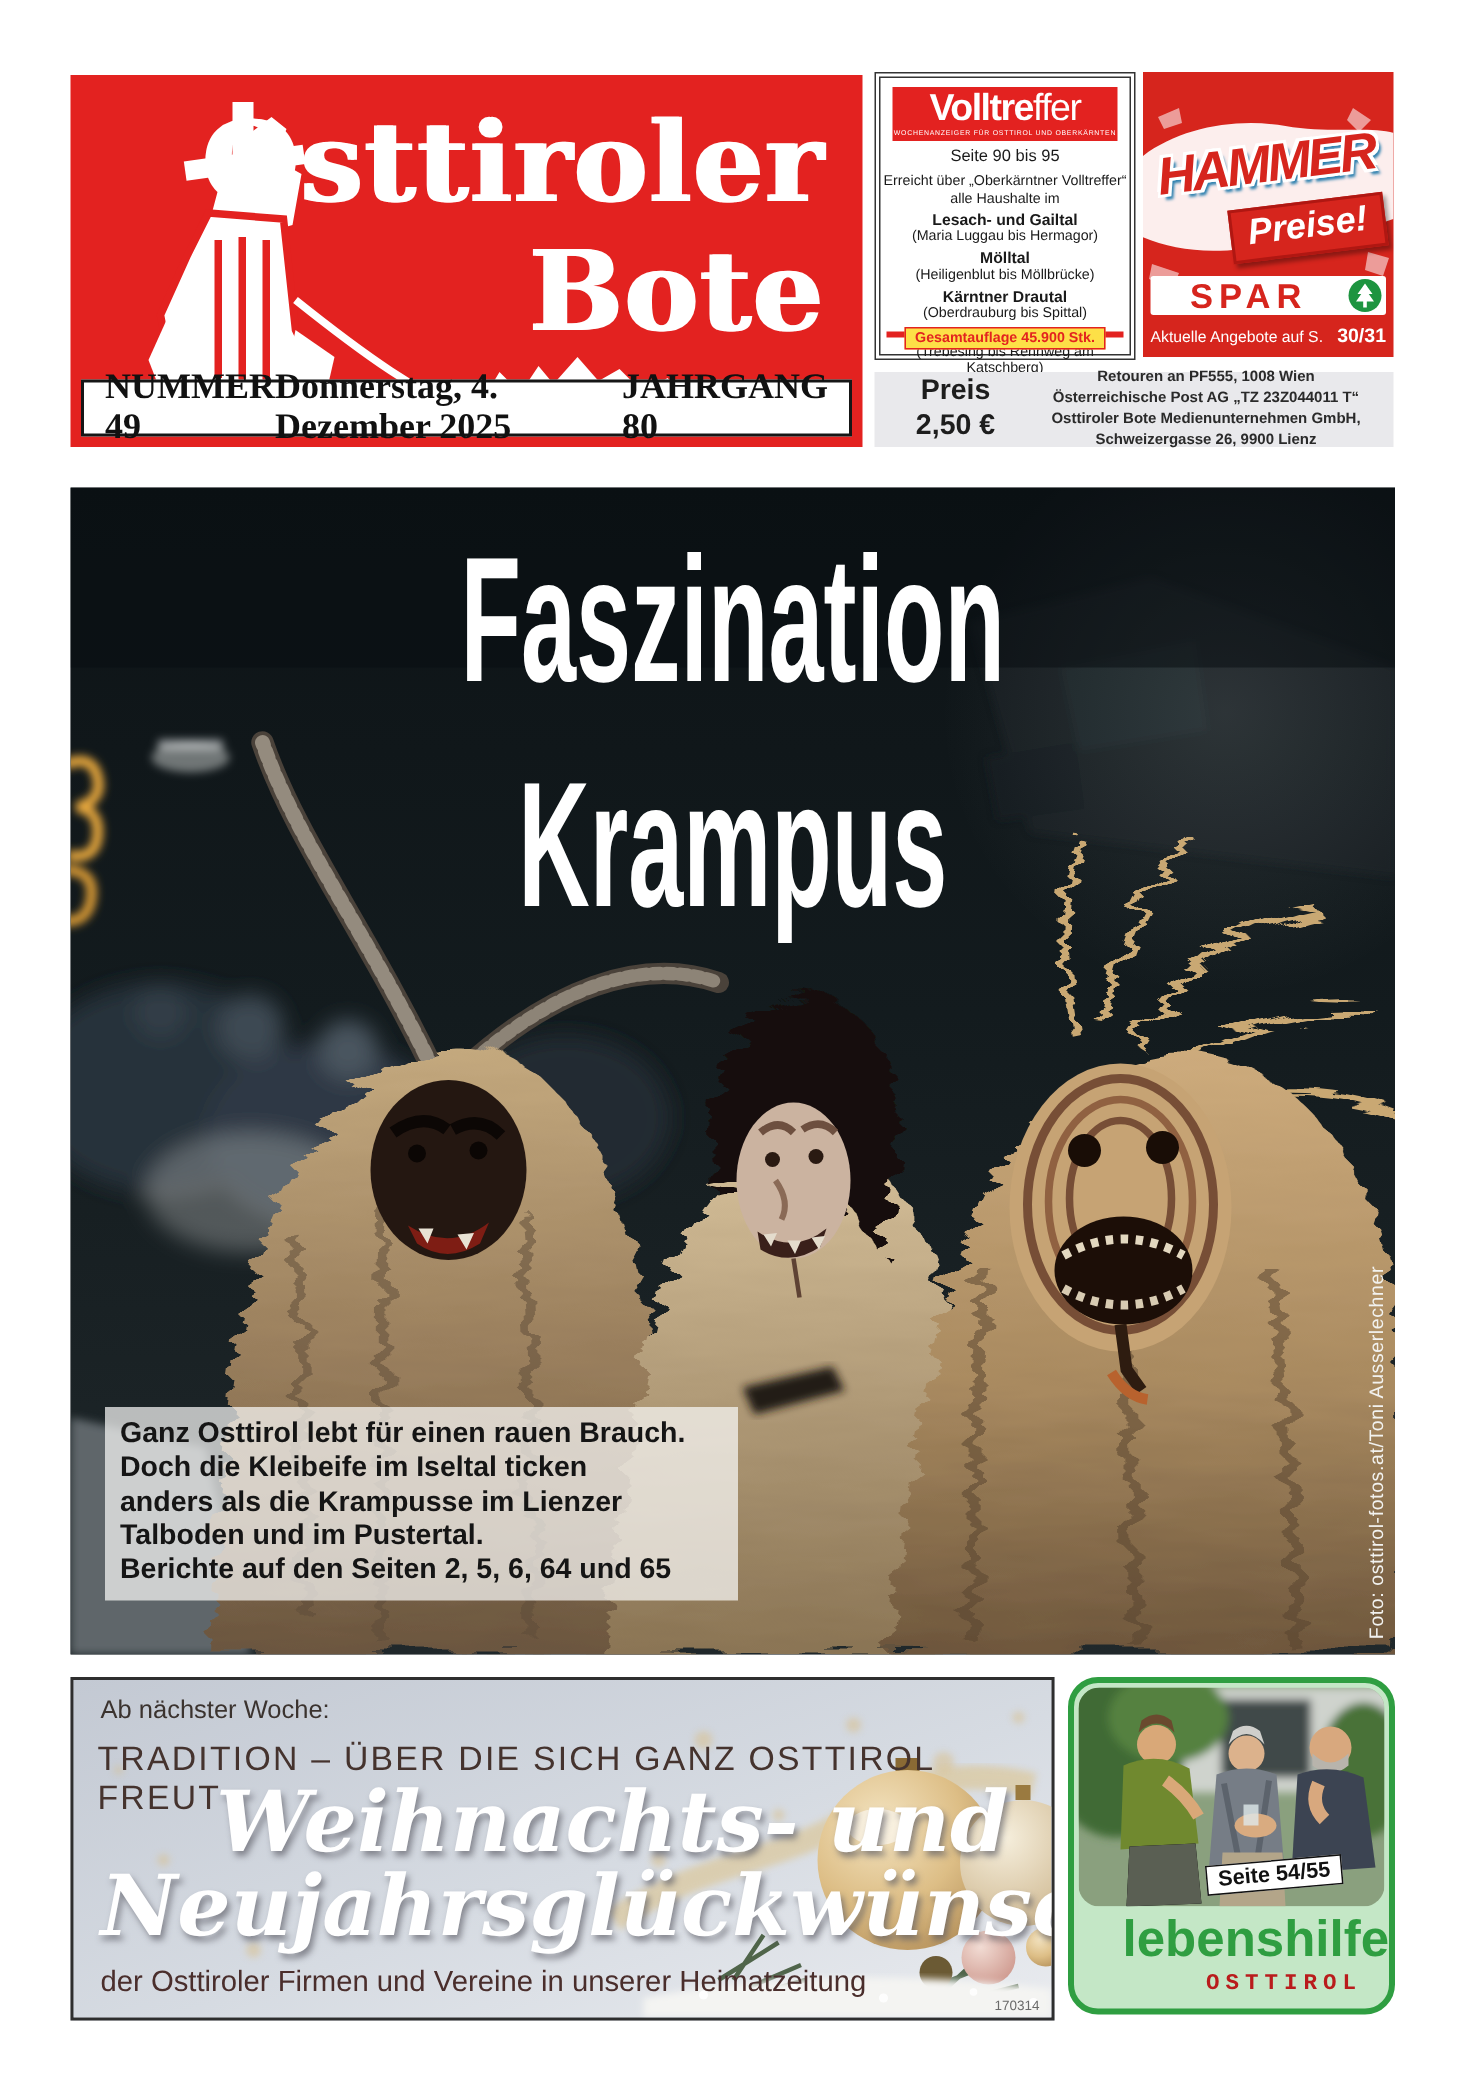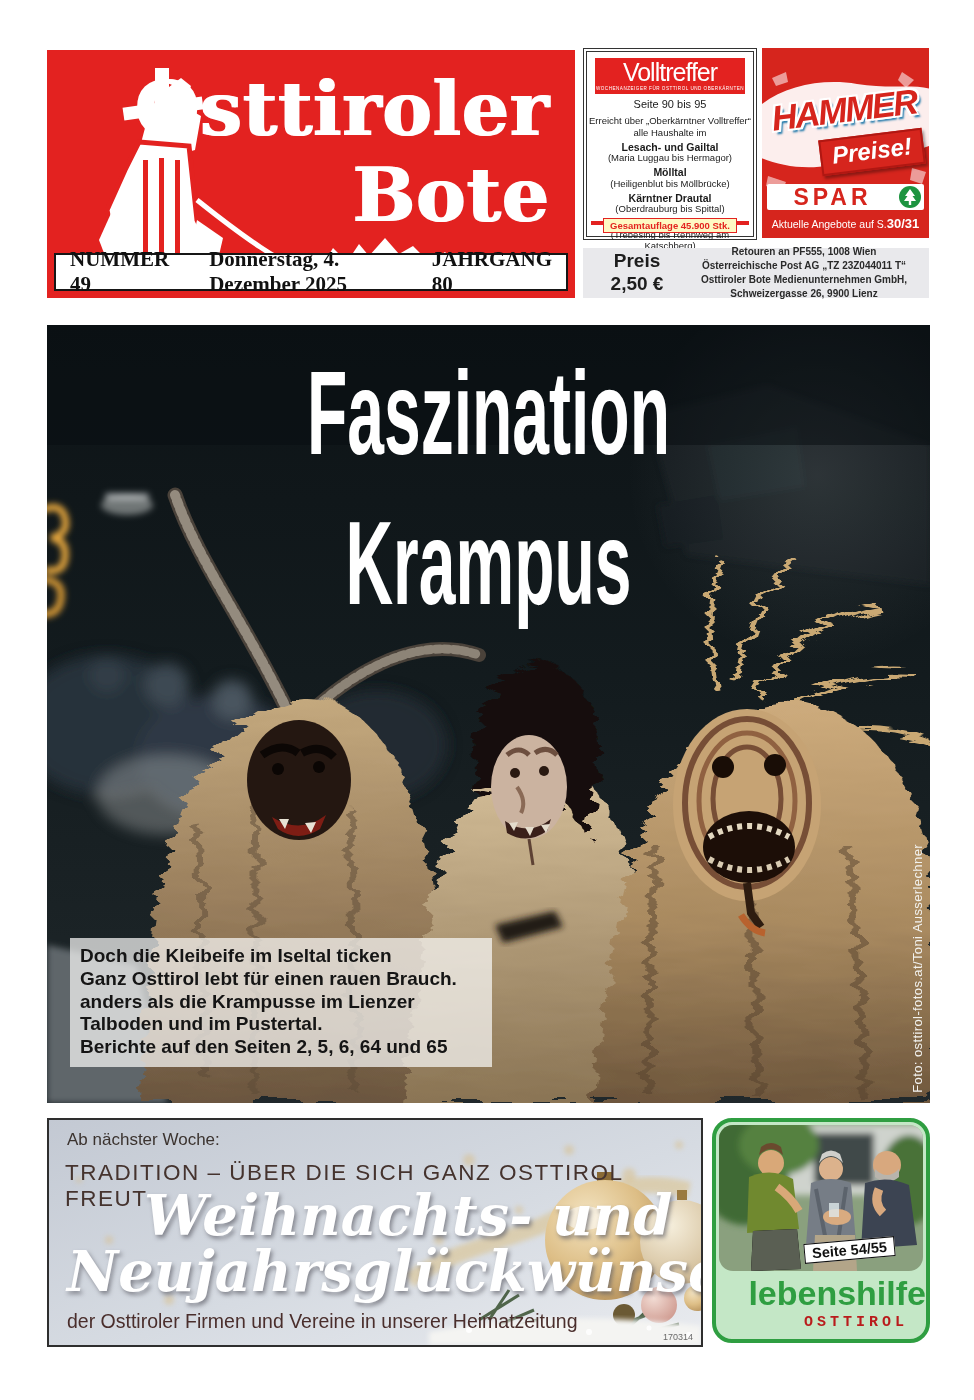--- a/index.html
+++ b/index.html
@@ -9,54 +9,54 @@
   
   #masthead{position:absolute;left:47px;top:50px;width:528px;height:248px;background:#e32220;}
   #masthead-art{position:absolute;left:0;top:0;width:528px;height:248px;}
   .mast-title{position:absolute;right:26px;color:#ffffff;font-family:"DejaVu Serif",serif;
               font-weight:bold;font-size:74px;line-height:1;text-align:right;
               text-shadow:2px 0 0 #fff; letter-spacing:1px;}
   #mast-title-1{top:22px;}
   #mast-title-2{top:108px;}
   #datebar{position:absolute;left:7px;right:7px;bottom:7px;height:34px;background:#ffffff;
            border:2px solid #161616;display:flex;align-items:center;justify-content:space-between;
-           padding:0 14px;font-family:"Liberation Serif",serif;font-weight:bold;font-size:21px;color:#111;gap:40px;}
+           padding:0 14px;font-family:"Liberation Serif",serif;font-weight:bold;font-size:24px;color:#111;}
 
   
   #volltreffer{position:absolute;left:583px;top:48px;width:172px;height:190px;border:1px solid #333;background:#fff;}
   #volltreffer .inner{position:absolute;left:2px;top:2px;right:2px;bottom:2px;border:1px solid #333;
                       text-align:center;color:#1a1a1a;}
   #vt-banner{margin:6px 8px 2px 8px;background:#e32220;color:#fff;padding:2px 0 3px 0;}
   #vt-banner .big{font-size:25px;line-height:1;letter-spacing:-1px;}
-  #vt-banner .big .b{font-weight:normal;}
+  #vt-banner .big .b{font-weight:bold;}
   #vt-banner .big .l{font-weight:normal;}
   #vt-sub{font-size:4.6px;letter-spacing:0.5px;margin-top:1px;}
   #vt-pages{font-size:11px;margin-top:4px;}
   #vt-intro{font-size:9.5px;line-height:1.25;margin-top:5px;}
   .vt-region-name{font-size:10.5px;font-weight:bold;line-height:1.2;margin-top:2px;}
   .vt-region-detail{font-size:9.5px;line-height:1.15;}
   #vt-circ-row{position:absolute;left:4px;right:4px;bottom:6px;height:15px;}
   #vt-circ-row .rule{position:absolute;left:0;right:0;top:6px;height:4px;background:#e32220;}
-  #vt-circ{position:relative;display:inline-block;background:#fef9c3;border:1.5px solid #e32220;
+  #vt-circ{position:relative;display:inline-block;background:#fde047;border:1.5px solid #e32220;
            color:#e3231f;font-weight:bold;font-size:9.5px;padding:1px 6px;}
 
   
   #spar-ad{position:absolute;left:762px;top:48px;width:167px;height:190px;background:#d6251d;overflow:hidden;}
   #spar-splash{position:absolute;left:0;top:0;width:167px;height:190px;}
   #spar-hammer{position:absolute;left:2px;top:42px;width:160px;text-align:center;transform:rotate(-7deg);
                font-size:35px;font-weight:bold;font-style:italic;color:#d6251d;letter-spacing:-2px;
                text-shadow:-2px -2px 0 #fff,2px -2px 0 #fff,-2px 2px 0 #fff,2px 2px 0 #fff,3px 4px 2px #2b7fae;}
   #spar-preise{position:absolute;left:58px;top:86px;background:#d6251d;color:#fff;transform:rotate(-7deg);
                font-size:24px;font-weight:bold;font-style:italic;padding:1px 10px 3px 10px;
                border:2px solid #b01712;box-shadow:2px 3px 3px rgba(0,0,0,.35);}
   #spar-logo{position:absolute;left:5px;bottom:28px;width:157px;height:26px;background:#fff;
              display:flex;align-items:center;border-radius:2px;margin-top:38px;}
   #spar-word{flex:1;text-align:center;color:#d6251d;font-weight:bold;font-size:23px;letter-spacing:4px;}
   #spar-tree{width:24px;height:24px;margin-right:2px;}
-  #spar-note{position:absolute;left:5px;right:5px;bottom:7px;display:flex;justify-content:center;
+  #spar-note{position:absolute;left:5px;right:5px;bottom:7px;display:flex;justify-content:space-between;
              color:#fff;font-size:10.5px;align-items:baseline;}
   #spar-note .pg{font-weight:bold;font-size:13px;}
 
   
   #pricebox{position:absolute;left:583px;top:248px;width:346px;height:50px;background:#e9e9ec;
             display:flex;align-items:center;color:#1d1d1d;justify-content:flex-end;}
   #price-left{width:108px;text-align:center;font-weight:bold;font-size:19px;line-height:1.2;}
   #price-right{flex:1;text-align:center;font-size:10px;line-height:1.4;color:#2a2a2a;padding-right:12px;font-weight:bold;}
 
   
@@ -327,22 +327,22 @@
       </g>
 
       <rect x="0" y="0" width="883" height="120" fill="#0a0f12" opacity="0.55"></rect>
       <rect x="0" y="0" width="883" height="778" fill="none"></rect>
     </svg>
 
     <div class="hero-line" id="hero-line-1">Faszination</div>
     <div class="hero-line" id="hero-line-2">Krampus</div>
 
     <div id="hero-caption">
+      <div>Ganz Osttirol lebt für einen rauen Brauch.</div>
       <div>Doch die Kleibeife im Iseltal ticken</div>
-      <div>Ganz Osttirol lebt für einen rauen Brauch.</div>
       <div>anders als die Krampusse im Lienzer</div>
       <div>Talboden und im Pustertal.</div>
       <div>Berichte auf den Seiten 2, 5, 6, 64 und 65</div>
     </div>
     <div id="hero-credit">Foto: osttirol-fotos.at/Toni Ausserlechner</div>
   </div>
 
   <div id="ad-trad">
     <svg id="trad-bg" viewBox="0 0 652 225" xmlns="http://www.w3.org/2000/svg">
       <defs>

